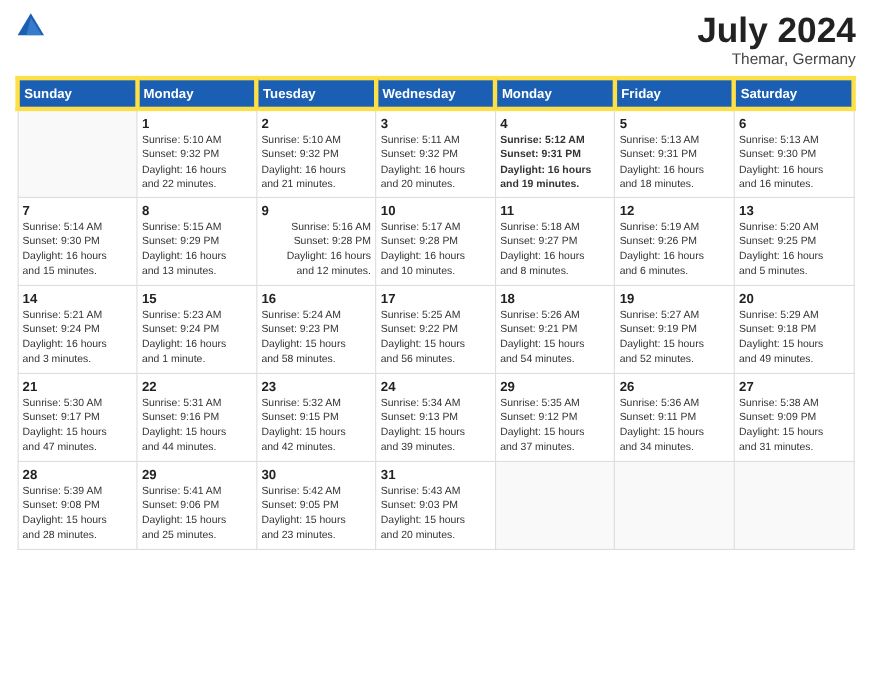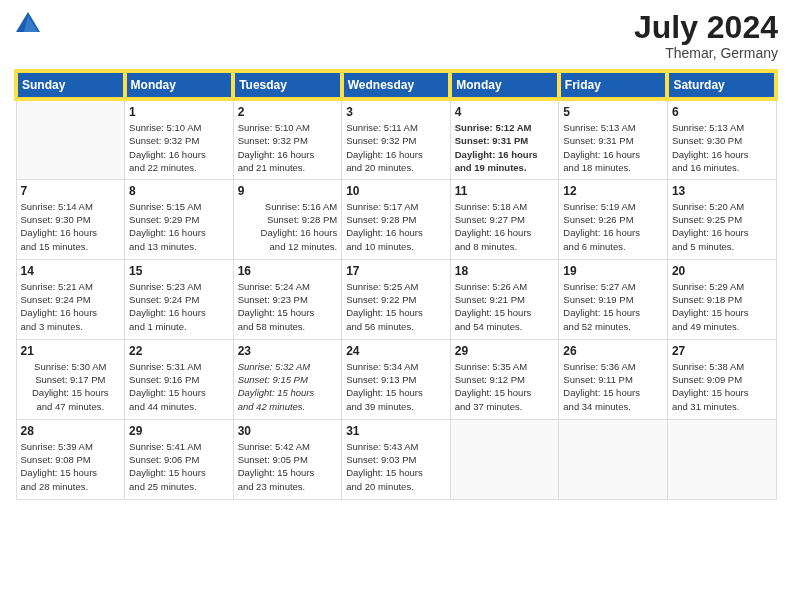--- a/index.html
+++ b/index.html
@@ -258,35 +258,35 @@
             <span class="day-number">20</span>
             <div class="day-info" style="white-space: pre-line;">Sunrise: 5:29 AM
 Sunset: 9:18 PM
 Daylight: 15 hours
 and 49 minutes.</div>
           </td>
         </tr>
         <tr>
           <td>
             <span class="day-number">21</span>
-            <div class="day-info" style="white-space: pre-line; text-align: center;">Sunrise: 5:30 AM
+            <div class="day-info" style="white-space: pre-line;">Sunrise: 5:30 AM
 Sunset: 9:17 PM
 Daylight: 15 hours
 and 47 minutes.</div>
           </td>
           <td>
             <span class="day-number">22</span>
             <div class="day-info" style="white-space: pre-line;">Sunrise: 5:31 AM
 Sunset: 9:16 PM
 Daylight: 15 hours
 and 44 minutes.</div>
           </td>
           <td>
             <span class="day-number">23</span>
-            <div class="day-info" style="white-space: pre-line; font-style: italic;">Sunrise: 5:32 AM
+            <div class="day-info" style="white-space: pre-line;">Sunrise: 5:32 AM
 Sunset: 9:15 PM
 Daylight: 15 hours
 and 42 minutes.</div>
           </td>
           <td>
             <span class="day-number">24</span>
             <div class="day-info" style="white-space: pre-line;">Sunrise: 5:34 AM
 Sunset: 9:13 PM
 Daylight: 15 hours
 and 39 minutes.</div>

